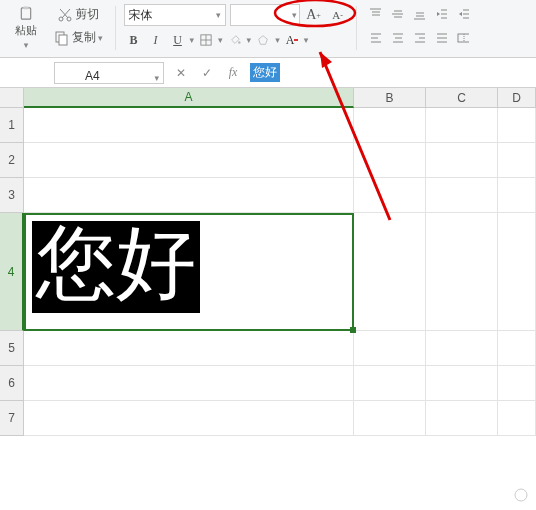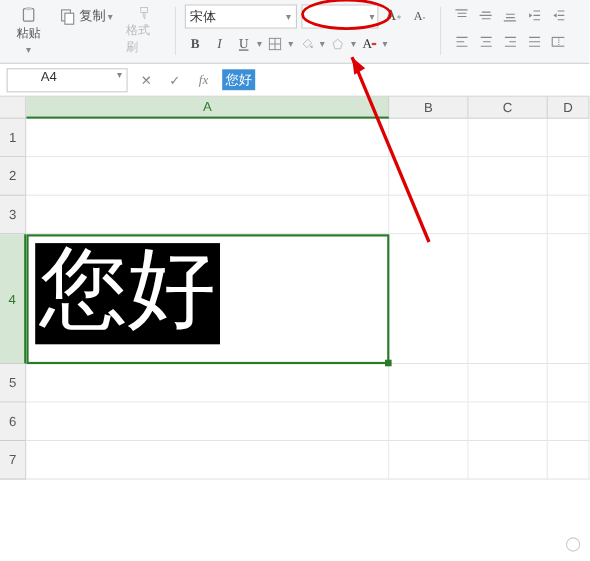--- a/index.html
+++ b/index.html
@@ -12,21 +12,21 @@
   .big-btn { flex-direction: column; width: 40px; height: 48px; font-size: 11px; gap: 2px; color: #555; }
   .disabled { color: #bbb; }
   .sep { width: 1px; height: 44px; background: #e0e0e0; margin: 2px 4px; }
   .font-sel { width: 102px; height: 22px; border: 1px solid #ccc; background: #fff; font-size: 12px; padding: 2px 4px; display: flex; align-items: center; justify-content: space-between; }
   .size-sel { width: 70px; height: 22px; border: 1px solid #ccc; background: #fff; display: flex; align-items: center; justify-content: flex-end; padding: 2px; }
   .caret { font-size: 9px; color: #888; }
   .tool { width: 20px; height: 20px; display: inline-flex; align-items: center; justify-content: center; font-family: "Times New Roman", serif; }
   .ico { width: 16px; height: 16px; }
   
   .fbar { height: 30px; border-bottom: 1px solid #d0d0d0; display: flex; align-items: center; padding: 0 6px; gap: 8px; }
-  .namebox { width: 110px; height: 22px; border: 1px solid #ccc; display: flex; align-items: flex-start; justify-content: space-between; padding: 0 4px 0 30px; font-size: 12px; }
+  .namebox { width: 110px; height: 22px; border: 1px solid #ccc; display: flex; align-items: flex-end; justify-content: space-between; padding: 0 4px 0 30px; font-size: 12px; margin-left: 48px; }
   .fb-btns { display: flex; gap: 8px; color: #888; align-items: center; }
   .fb-btn { width: 18px; text-align: center; cursor: pointer; }
   .fx { font-style: italic; font-family: serif; color: #888; }
   .fval { background: #3b8fd6; color: #fff; padding: 1px 3px; font-size: 12px; }
   
   .grid-wrap { position: relative; }
   .corner { position: absolute; left: 0; top: 0; width: 24px; height: 20px; background: #f0f0f0; border-right: 1px solid #ccc; border-bottom: 1px solid #ccc; }
   .colheads { position: absolute; left: 24px; top: 0; height: 20px; display: flex; }
   .ch { background: #f0f0f0; border-right: 1px solid #ccc; border-bottom: 1px solid #ccc; display: flex; align-items: center; justify-content: center; font-size: 12px; color: #555; }
   .ch.sel { background: #d5e6d5; color: #2a7a2a; border-bottom: 2px solid #2a7a2a; }
@@ -50,33 +50,34 @@
     <svg class="ico" viewBox="0 0 16 16">
         <rect x="3" y="2" width="10" height="12" rx="1" fill="none" stroke="#888" stroke-width="1.2"></rect>
         <rect x="5" y="0.5" width="6" height="3" rx="1" fill="#ccc"></rect>
       </svg>
     <span>粘贴</span>
     <span class="caret">▾</span>
   </div>
   <div class="rb-col">
     <div class="btn rb-row">
       <svg class="ico" viewBox="0 0 16 16">
+          <circle cx="4" cy="12" r="2" fill="none" stroke="#888"></circle>
+          <circle cx="12" cy="12" r="2" fill="none" stroke="#888"></circle>
+          <path d="M5 11 L13 2 M11 11 L3 2" stroke="#888" fill="none"></path>
+        </svg>
+      <span>剪切</span>
+    </div>
+    <div class="btn rb-row">
+      <svg class="ico" viewBox="0 0 16 16">
           <rect x="2" y="2" width="8" height="10" fill="none" stroke="#888"></rect>
           <rect x="5" y="5" width="8" height="10" fill="#fff" stroke="#888"></rect>
         </svg>
       <span>复制</span>
       <span class="caret">▾</span>
     </div>
-  </div>
-  <div class="btn big-btn disabled">
-    <svg class="ico" viewBox="0 0 16 16">
-        <rect x="4" y="1" width="8" height="6" fill="none" stroke="#bbb"></rect>
-        <path d="M7 7 v5 l2 3 v-8" fill="none" stroke="#bbb"></path>
-      </svg>
-    <span>格式刷</span>
   </div>
   <div class="sep"></div>
   <div class="rb-col" style="gap:4px">
     <div class="rb-row" style="gap:4px">
       <div class="font-sel">
         <span>宋体</span>
         <span class="caret">▾</span>
       </div>
       <div class="size-sel">
         <span></span>

